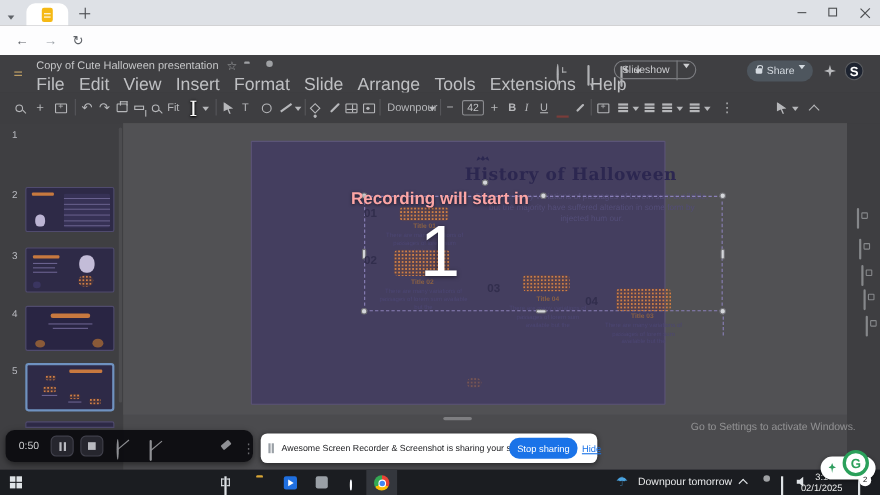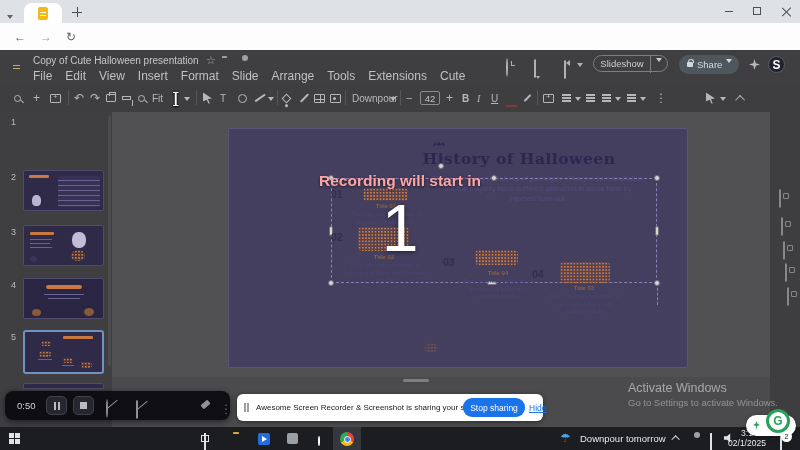--- a/index.html
+++ b/index.html
@@ -46,21 +46,21 @@
   
   .slogo{width:13px;height:17px;background:#8f7030;border-radius:2px;position:relative}
   .slogo::after{content:"";position:absolute;left:3px;top:7px;width:7px;height:1.3px;background:#caa869;box-shadow:0 3px 0 #caa869}
   .dtitle{font-size:10px;color:#c6c7c9;white-space:nowrap}
   .hico{color:#9fa1a4;font-size:10px}
   .cloudico{width:12px;height:7px;background:#9fa1a4;border-radius:6px 6px 3px 3px;position:relative}
   .cloudico::before{content:"";position:absolute;left:2px;top:-3px;width:6px;height:6px;border-radius:50%;background:#9fa1a4}
   .folderico{width:11px;height:8px;background:#9fa1a4;border-radius:1px;position:relative}
   .folderico::before{content:"";position:absolute;left:0;top:-2px;width:5px;height:2px;background:#9fa1a4;border-radius:1px 1px 0 0}
   .menus{display:flex;gap:13px;align-items:center}
-  .mi{font-size:12px;color:#bfc0c3}
+  .mi{font-size:16px;color:#bfc0c3}
   .clockico{width:11px;height:11px;border:1.2px solid #b0b1b4;border-radius:50%;position:relative}
   .clockico::after{content:"";position:absolute;left:4px;top:2px;width:3px;height:4px;border-left:1.2px solid #b0b1b4;border-bottom:1.2px solid #b0b1b4}
   .commentico{width:11px;height:9px;border:1.2px solid #b0b1b4;border-radius:2px;position:relative}
   .commentico::after{content:"";position:absolute;left:1px;bottom:-4px;border:2px solid transparent;border-top:3px solid #b0b1b4}
   .camico{width:9px;height:7px;border:1.2px solid #b0b1b4;border-radius:1px;position:relative}
   .camico::after{content:"";position:absolute;right:-5px;top:0;border:3px solid transparent;border-right:4px solid #b0b1b4;transform:translateY(-1px)}
   .pillbtn{border:1px solid #7d7e82;border-radius:10px;color:#cdced1;font-size:9.5px;display:flex;align-items:center}
   .sharepill{background:#4e565e;border-radius:10px;color:#d3d9df;font-size:9.5px;display:flex;align-items:center;gap:4px}
   .lock{width:6px;height:5px;background:#d3d9df;border-radius:1px;position:relative;margin-left:8px}
   .lock::before{content:"";position:absolute;left:1px;top:-3px;width:4px;height:3px;border:1.1px solid #d3d9df;border-bottom:none;border-radius:3px 3px 0 0}
@@ -87,21 +87,21 @@
   .uA::after{content:"";position:absolute;left:-1px;bottom:-1px;width:11px;height:2.4px;background:#7a3d3a}
   .chevup{width:7px;height:7px;border-left:1.5px solid #b6b7ba;border-top:1.5px solid #b6b7ba;transform:rotate(45deg) translateY(2px)}
   
   .thumbnum{font-size:9px;color:#b9bac0;width:14px;text-align:right}
   .thumb{left:23px;width:81px;background:#2e2a47;border:1px solid #504b6e;border-radius:2px;overflow:hidden}
   .thumb.sel{border:2px solid #6f92c0;border-radius:3px}
   .dotpatch{background-image:radial-gradient(circle,#d07f46 0.8px,rgba(0,0,0,0) 1px);background-size:3.2px 3.2px;background-color:rgba(130,75,40,.28);border-radius:4px}
   .dash{background:#6a628f;height:1px}
   .canvas{left:112px;top:112px;width:658px;height:315px;background:#4b4b4e}
   .work{left:0;top:0;width:658px;height:265px;background:#515154}
-  .slide{left:116px;top:16px;width:460px;height:240px;background:#443e5f;border:1px solid #5b5477;border-radius:1px}
+  .slide{left:116px;top:16px;width:377px;height:240px;background:#443e5f;border:1px solid #5b5477;border-radius:1px}
   .sl-title{font-family:"DejaVu Serif",serif;font-weight:bold;font-size:15.5px;color:#2c2750;letter-spacing:.5px;text-align:center}
   .sl-par{font-size:7.5px;line-height:10px;color:#534d78;text-align:center}
   .selrect{border:1px dashed #8a80b8}
   .hnd{width:6px;height:6px;border-radius:50%;background:#d4d6da;border:1px solid #6f6f74}
   .hpill-v{width:4px;height:10px;border-radius:2px;background:#d4d6da;border:1px solid #6f6f74}
   .hpill-h{width:10px;height:4px;border-radius:2px;background:#d4d6da;border:1px solid #6f6f74}
   .tl-num{font-size:10.5px;font-weight:bold;color:#322e4d}
   .tl-label{font-size:6px;font-weight:bold;color:#8a6144;text-align:center}
   .tl-body{font-size:5.5px;line-height:7.5px;color:#4c4673;text-align:center}
   .sp-ico{width:12px;height:12px;border:1.2px solid #85878a;border-radius:2.5px;position:relative}
@@ -222,27 +222,27 @@
     <div class="a menus" style="left:33px;top:19px">
       <span class="mi">File</span>
       <span class="mi">Edit</span>
       <span class="mi">View</span>
       <span class="mi">Insert</span>
       <span class="mi">Format</span>
       <span class="mi">Slide</span>
       <span class="mi">Arrange</span>
       <span class="mi">Tools</span>
       <span class="mi">Extensions</span>
-      <span class="mi">Cute</span>
+      <span class="mi">Help</span>
     </div>
     <span class="a clockico" style="left:506px;top:9px"></span>
     <span class="a commentico" style="left:532px;top:10px"></span>
     <span class="a camico" style="left:560px;top:11px"></span>
     <span class="a caret" style="left:577px;top:11px;color:#b0b1b4"></span>
-    <div class="a pillbtn" style="left:593px;top:5px;width:75px;height:17px">
+    <div class="a pillbtn" style="left:558px;top:5px;width:75px;height:17px">
       <span style="flex:1;text-align:center">Slideshow</span>
       <span style="width:1px;height:18px;background:#7d7e82"></span>
       <span style="width:16px;display:flex;justify-content:center">
           <span class="caret" style="transform:translateY(-2px)"></span>
         </span>
     </div>
     <div class="a sharepill" style="left:679px;top:5px;width:60px;height:19px">
       <span class="lock"></span>
       <span>Share</span>
       <span class="caret" style="transform:translateY(-2px)"></span>
@@ -473,21 +473,20 @@
   <div class="a banner">
     <span class="a bhandle" style="left:7px;top:9px"></span>
     <span class="a bmsg" style="left:19px;top:9px">Awesome Screen Recorder &amp; Screenshot is sharing your screen.</span>
     <div class="a bstop" style="left:226px;top:4px;width:62px;height:19px">
         <span>Stop sharing</span>
       </div>
     <span class="a bhide" style="left:292px;top:9px">Hide</span>
   </div>
 
   <div class="a" style="left:628px;top:381px">
-    <div class="wm1">Activate Windows</div>
     <div class="wm2" style="margin-top:2px">Go to Settings to activate Windows.</div>
   </div>
 
   <div class="a taskbar">
     <span class="a winlogo" style="left:9px;top:6px">
         <i></i>
         <i></i>
         <i></i>
         <i></i>
       </span>

